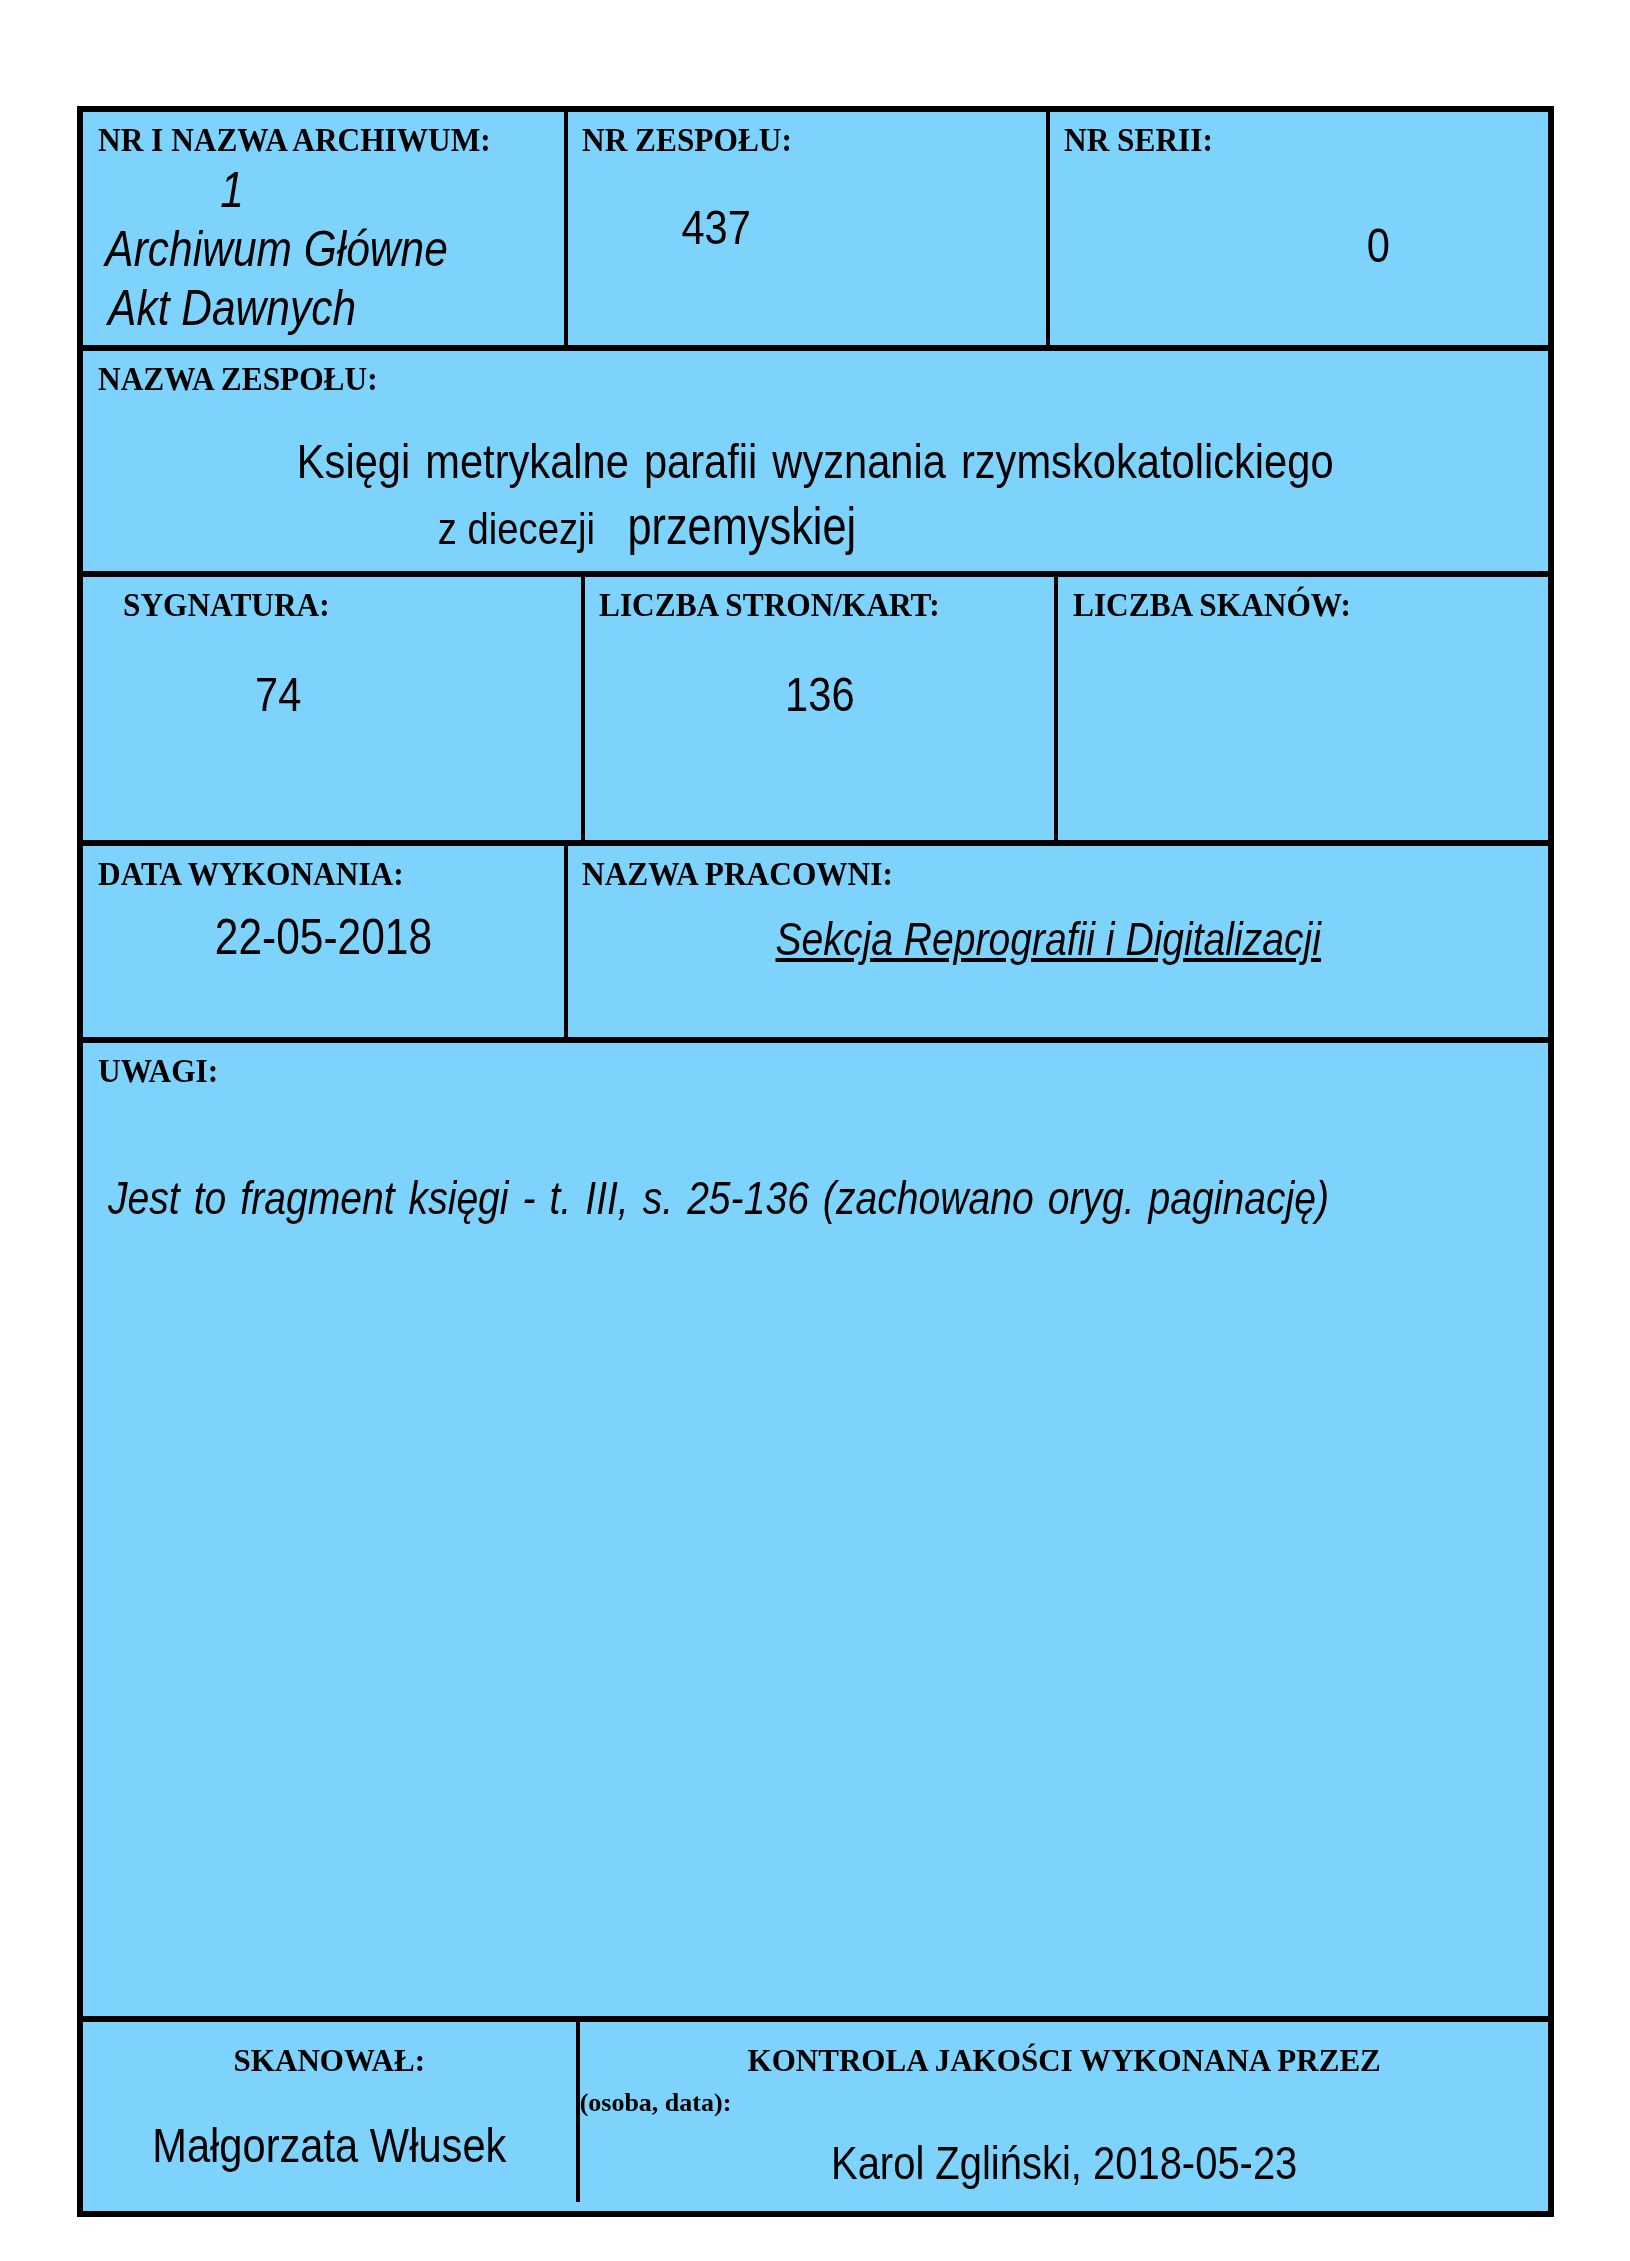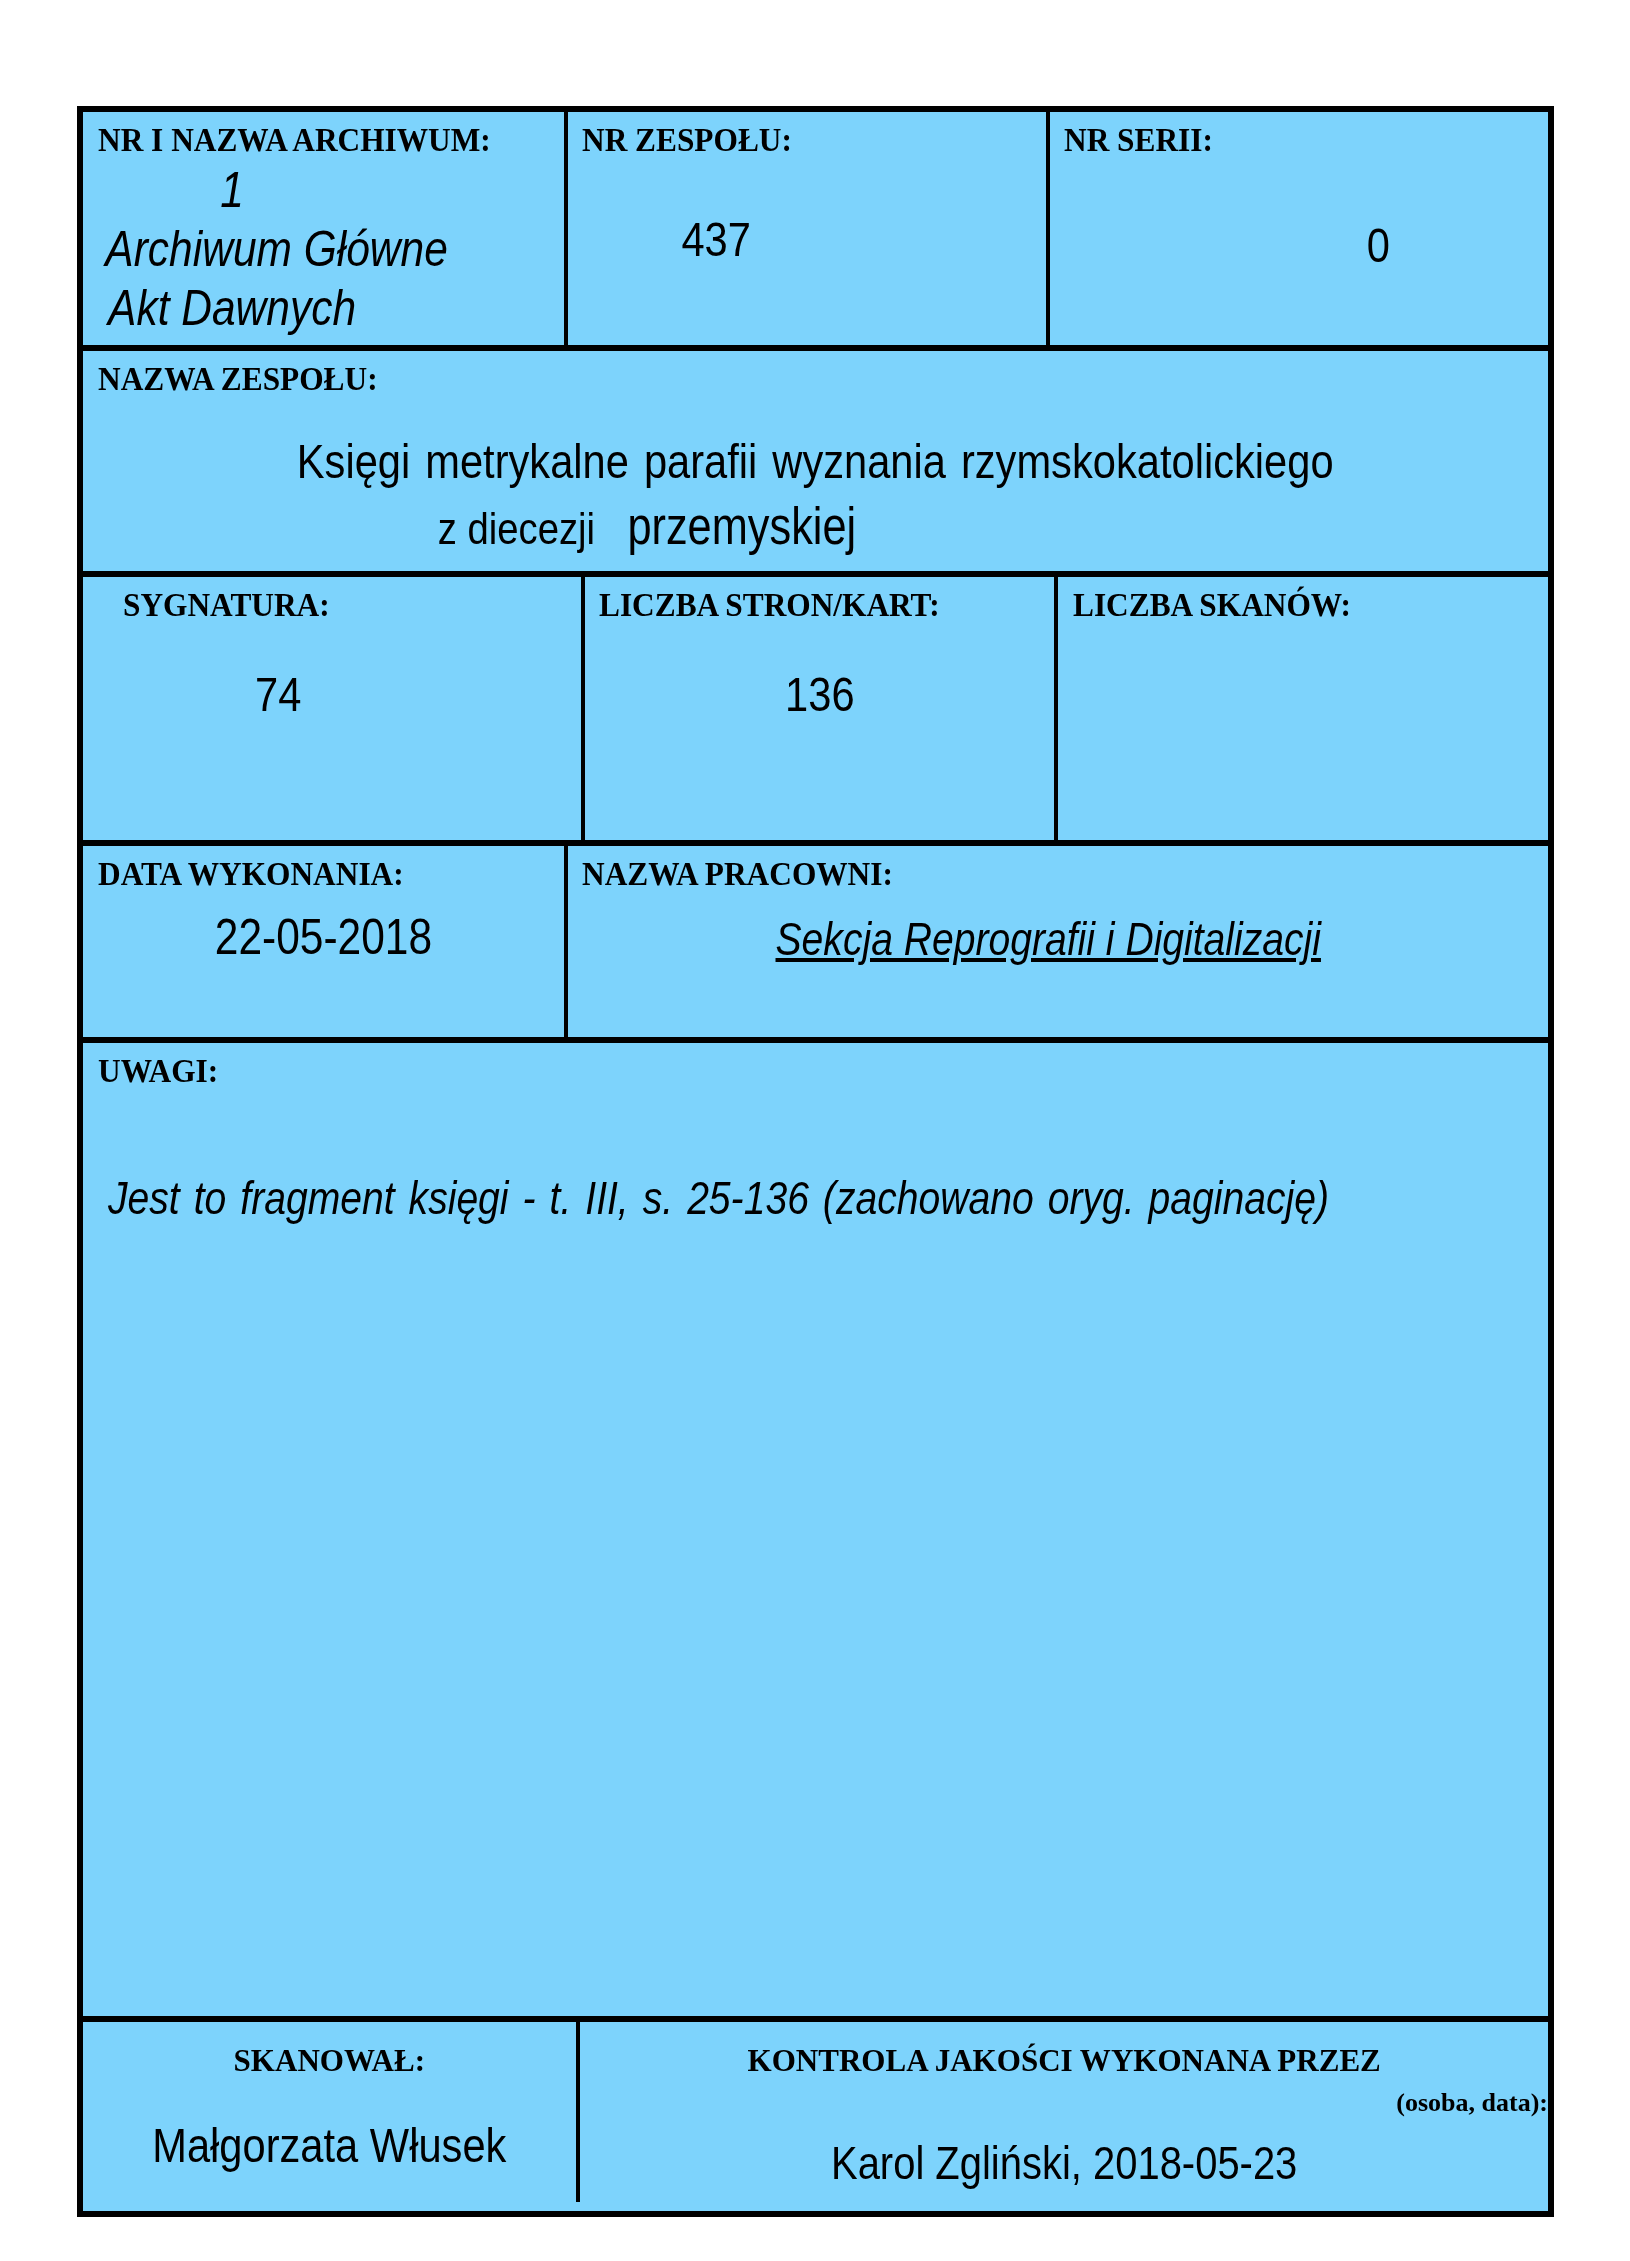--- a/index.html
+++ b/index.html
@@ -53,21 +53,21 @@
     text-align:center;
     font-family:"Liberation Serif", serif;
     font-weight:700;
     font-size:32px;
     transform:scaleX(0.97);
     transform-origin:center top;
     white-space:nowrap;
   }
   .label-sub{
     position:absolute;left:0;right:0;top:66px;
-    text-align:right;
+    text-align:left;
     font-family:"Liberation Serif", serif;
     font-weight:700;
     font-size:26px;
     white-space:nowrap;
   }
   .vblock{position:absolute;text-align:center;}
   .val{
     font-family:"Liberation Sans", sans-serif;
     font-weight:400;
     transform:scaleX(0.85);
@@ -76,21 +76,21 @@
   }
   .italic{font-style:italic;}
   .fs76{font-size:50px;}
   .fs74{font-size:49px;}
   .fs72{font-size:47px;}
   .fs70{font-size:46px;}
   .lh90{line-height:59px;}
 
   
   .vb-archive{left:0;width:62%;top:49px;}
-  .vb-fond-nr{left:0;width:62%;top:99px;}
+  .vb-fond-nr{left:0;width:62%;top:87px;}
   .vb-series{left:32%;width:68%;top:105px;}
   .vb-fond-line1{left:2%;width:96%;top:82px;word-spacing:0.38em;}
   .vb-fond-line2{left:0;width:77%;top:146px;}
   .gap-part{display:inline-block;margin-left:38px;font-size:51px;vertical-align:baseline;}
   .part1{font-size:45px;}
   .vb-sig{left:0;width:72%;top:89px;}
   .vb-pages{left:0;width:100%;top:89px;}
   .vb-scans{left:12%;width:88%;top:92px;}
   .vb-date{left:0;width:100%;top:62px;}
   .vb-workshop{left:0;width:98%;top:66px;text-decoration:underline;}

